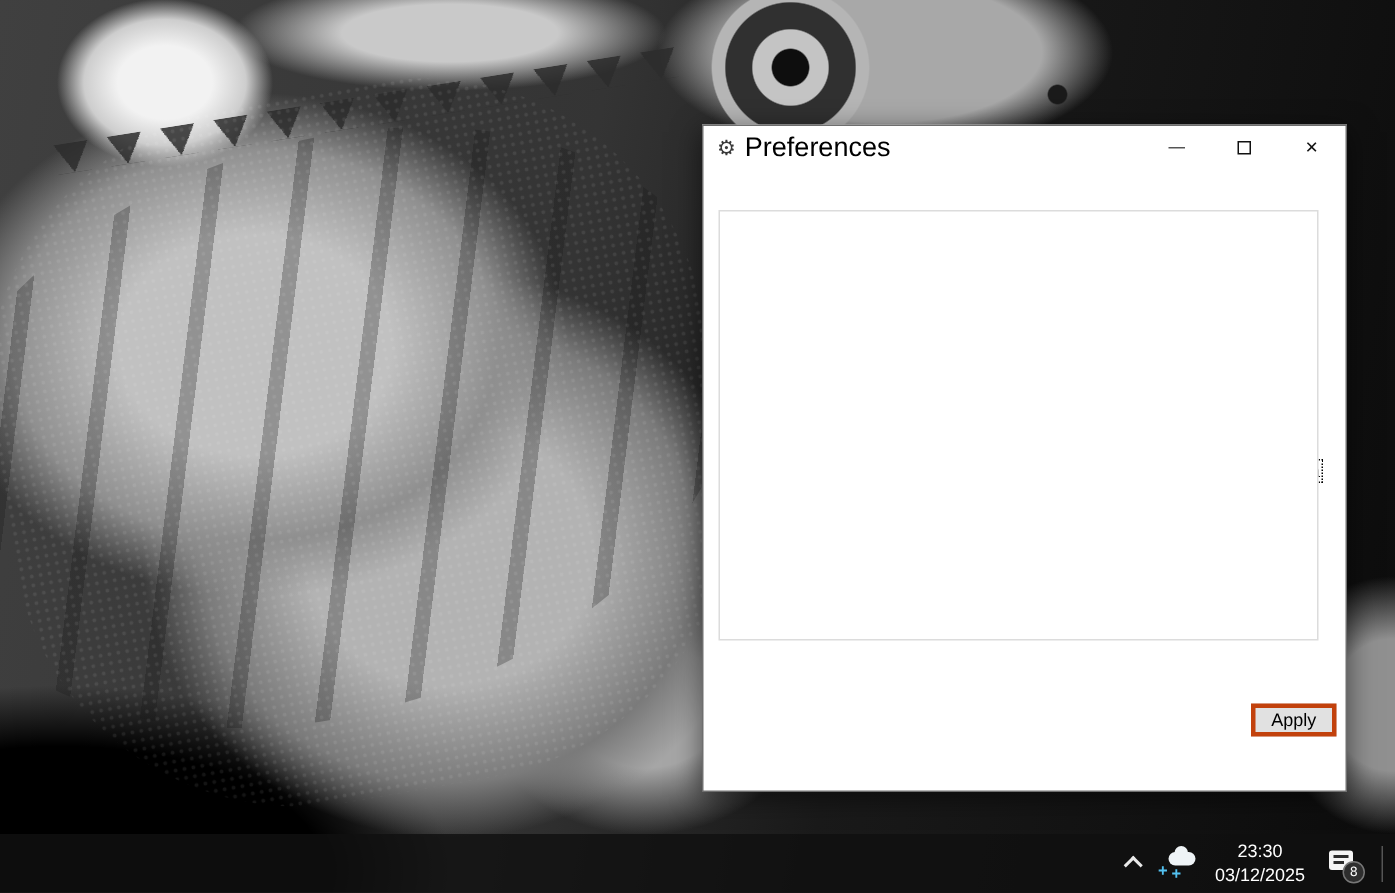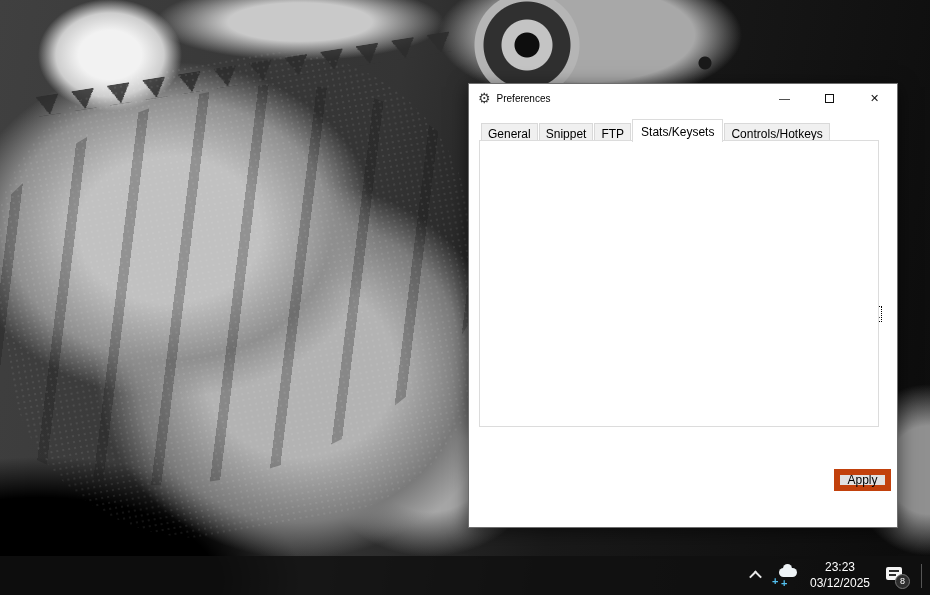--- a/index.html
+++ b/index.html
@@ -33,21 +33,21 @@
     border-radius:40%; transform:rotate(-10deg); opacity:.8;
     background-image:radial-gradient(rgba(255,255,255,.10) 1px, rgba(0,0,0,0) 1.6px);
     background-size:6px 6px; }
 
   
   .dialog { position:absolute; left:468px; top:83px; width:430px; height:445px;
     background:#ffffff; border:1px solid #6e6e6e; box-shadow:0 4px 18px rgba(0,0,0,.55);
     font-size:12px; color:#000; }
   .titlebar { position:absolute; left:0; top:0; right:0; height:28px; display:flex; align-items:center; }
   .app-icon { font-size:14px; color:#3a3a3a; margin:0 6px 0 9px; line-height:1; }
-  .title-text { font-size:10px; color:#000; }
+  .title-text { font-size:18px; color:#000; }
   .caption-btns { margin-left:auto; display:flex; height:100%; }
   .cap-btn { width:45px; height:100%; display:flex; align-items:center; justify-content:center;
     color:#111; font-size:11px; cursor:default; }
   .max-glyph { width:9px; height:9px; border:1px solid #111; display:inline-block; }
 
   .tabstrip { position:absolute; left:12px; top:37px; display:flex; align-items:flex-end; height:21px; }
   .tab { background:#f0f0f0; border:1px solid #d9d9d9; border-bottom:none;
     padding:3px 6px 3px 6px; height:19px; margin-right:1px; white-space:nowrap; z-index:1; }
   .tab.active { background:#ffffff; border-color:#dcdcdc; height:23px; margin-top:-4px;
     padding:5px 8px 4px 8px; z-index:3; }
@@ -57,21 +57,21 @@
 
   .key-header { position:absolute; font-weight:bold; font-size:15px; text-align:center; }
   .kh1 { left:18px; top:72px; width:188px; }
   .kh2 { left:210px; top:72px; width:192px; }
 
   .key-input { position:absolute; height:20px; border:1px solid #9b9b9b; background:#fff;
     font-family:"Liberation Sans", sans-serif; font-size:12px; padding:0 4px; outline:none; }
   .ki1 { left:18px; top:106px; width:188px; }
   .ki2 { left:210px; top:106px; width:192px; }
 
-  .btn { position:absolute; height:21px; background:#e1e1e1; border:6px solid #c2410c;
+  .btn { position:absolute; height:21px; background:#e1e1e1; border:3px solid #c2410c;
     font-family:"Liberation Sans", sans-serif; font-size:12px; color:#000;
     display:flex; align-items:center; justify-content:center; cursor:default; white-space:nowrap; }
   .b-help { left:19px; top:134px; width:50px; }
   .b-show { left:77px; top:134px; width:79px; }
   .b-save { left:211px; top:134px; width:54px; }
   .b-import { left:273px; top:134px; width:88px; }
   .b-validate { left:19px; top:165px; width:69px; }
   .b-default { left:19px; top:192px; width:112px; }
   .b-register { left:19px; top:219px; width:116px; }
   .b-apply { left:365px; top:385px; width:57px; height:22px; }
@@ -123,27 +123,20 @@
       </div>
       <div class="cap-btn">
         <span class="max-glyph"></span>
       </div>
       <div class="cap-btn">
         <span>✕</span>
       </div>
     </div>
   </div>
 
-  <div class="tabstrip">
-    <div class="tab">General</div>
-    <div class="tab">Snippet</div>
-    <div class="tab">FTP</div>
-    <div class="tab active">Stats/Keysets</div>
-    <div class="tab">Controls/Hotkeys</div>
-  </div>
 
   <div class="tabpanel"></div>
 
   <div class="key-header kh1">Key 1</div>
   <div class="key-header kh2">Key 2</div>
 
   <input class="key-input ki1" type="text" value="" style="">
   <input class="key-input ki2" type="text" value="" style="">
 
   <button class="btn b-help">Help</button>
@@ -164,21 +157,21 @@
 
 <div class="taskbar">
   <div class="tray">
     <span class="chev"></span>
     <span class="weather">
       <span class="cloud"></span>
       <span class="snow">+</span>
       <span class="snow snow2">+</span>
     </span>
     <div class="clock">
-      <div>23:23</div>
+      <div>23:30</div>
       <div>03/12/2025</div>
     </div>
     <div class="notif">
       <span class="bubble"></span>
       <span class="badge">8</span>
     </div>
     <div class="tb-sep"></div>
   </div>
 </div>
 

